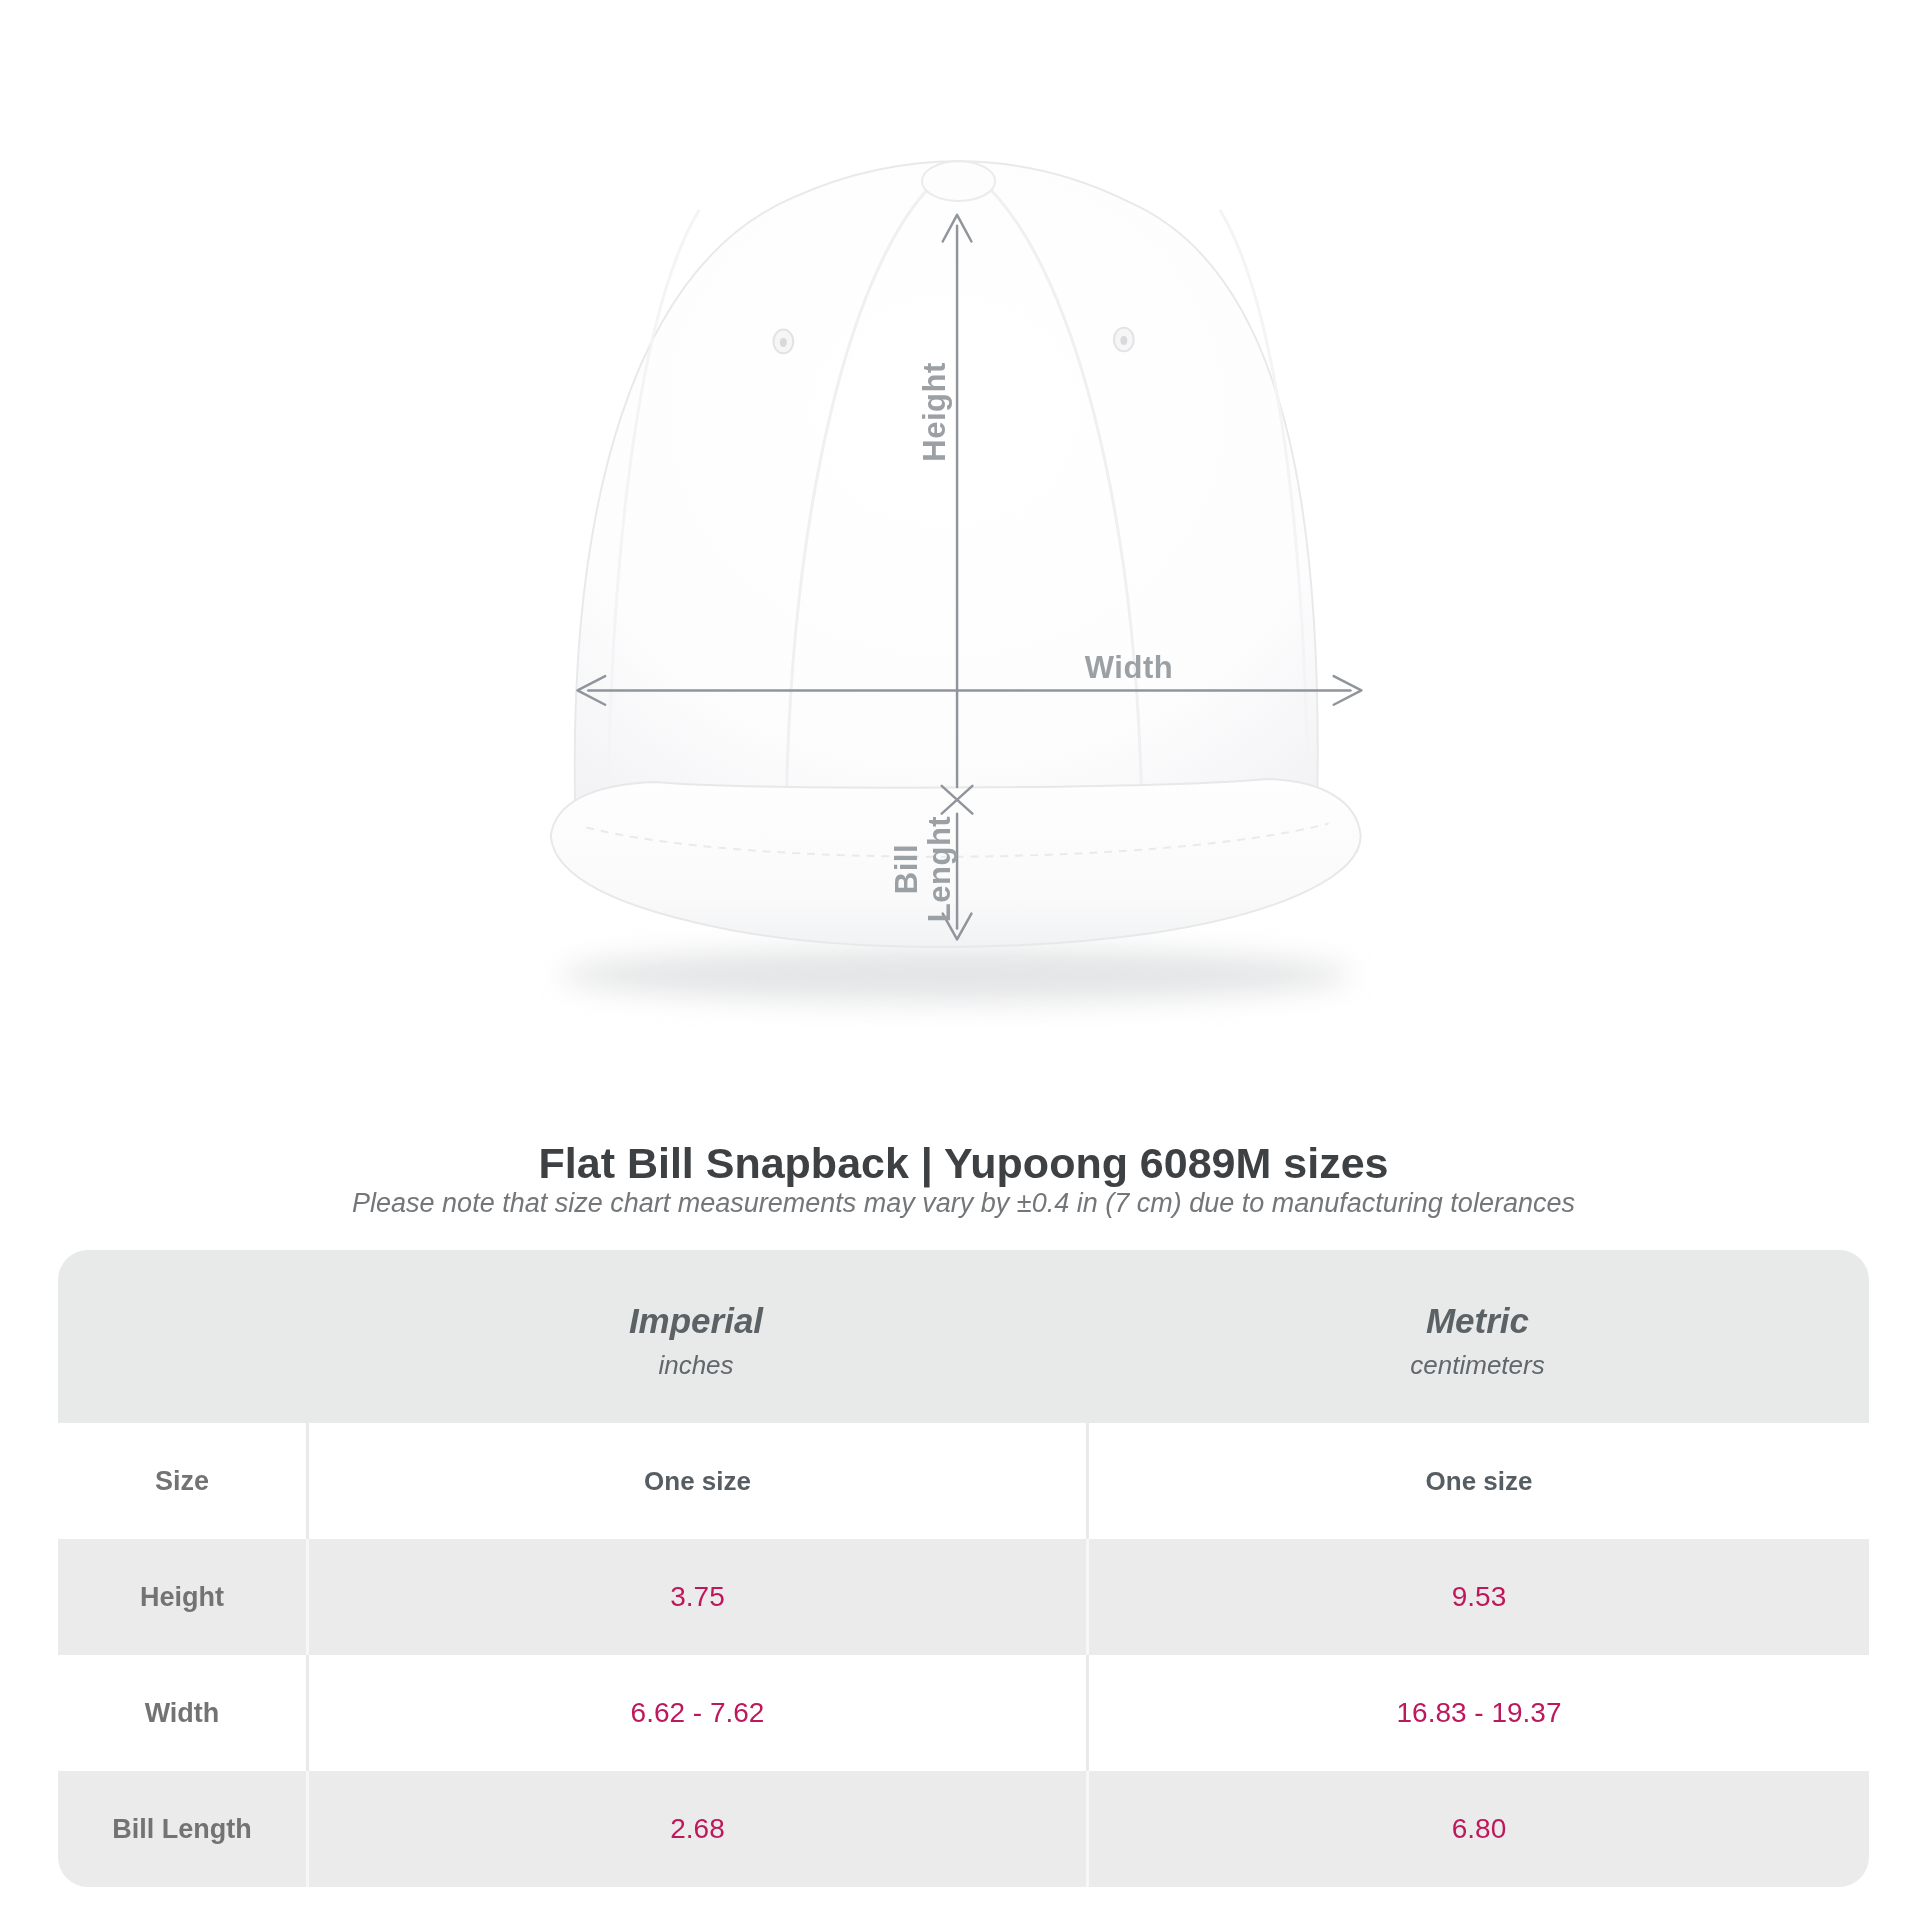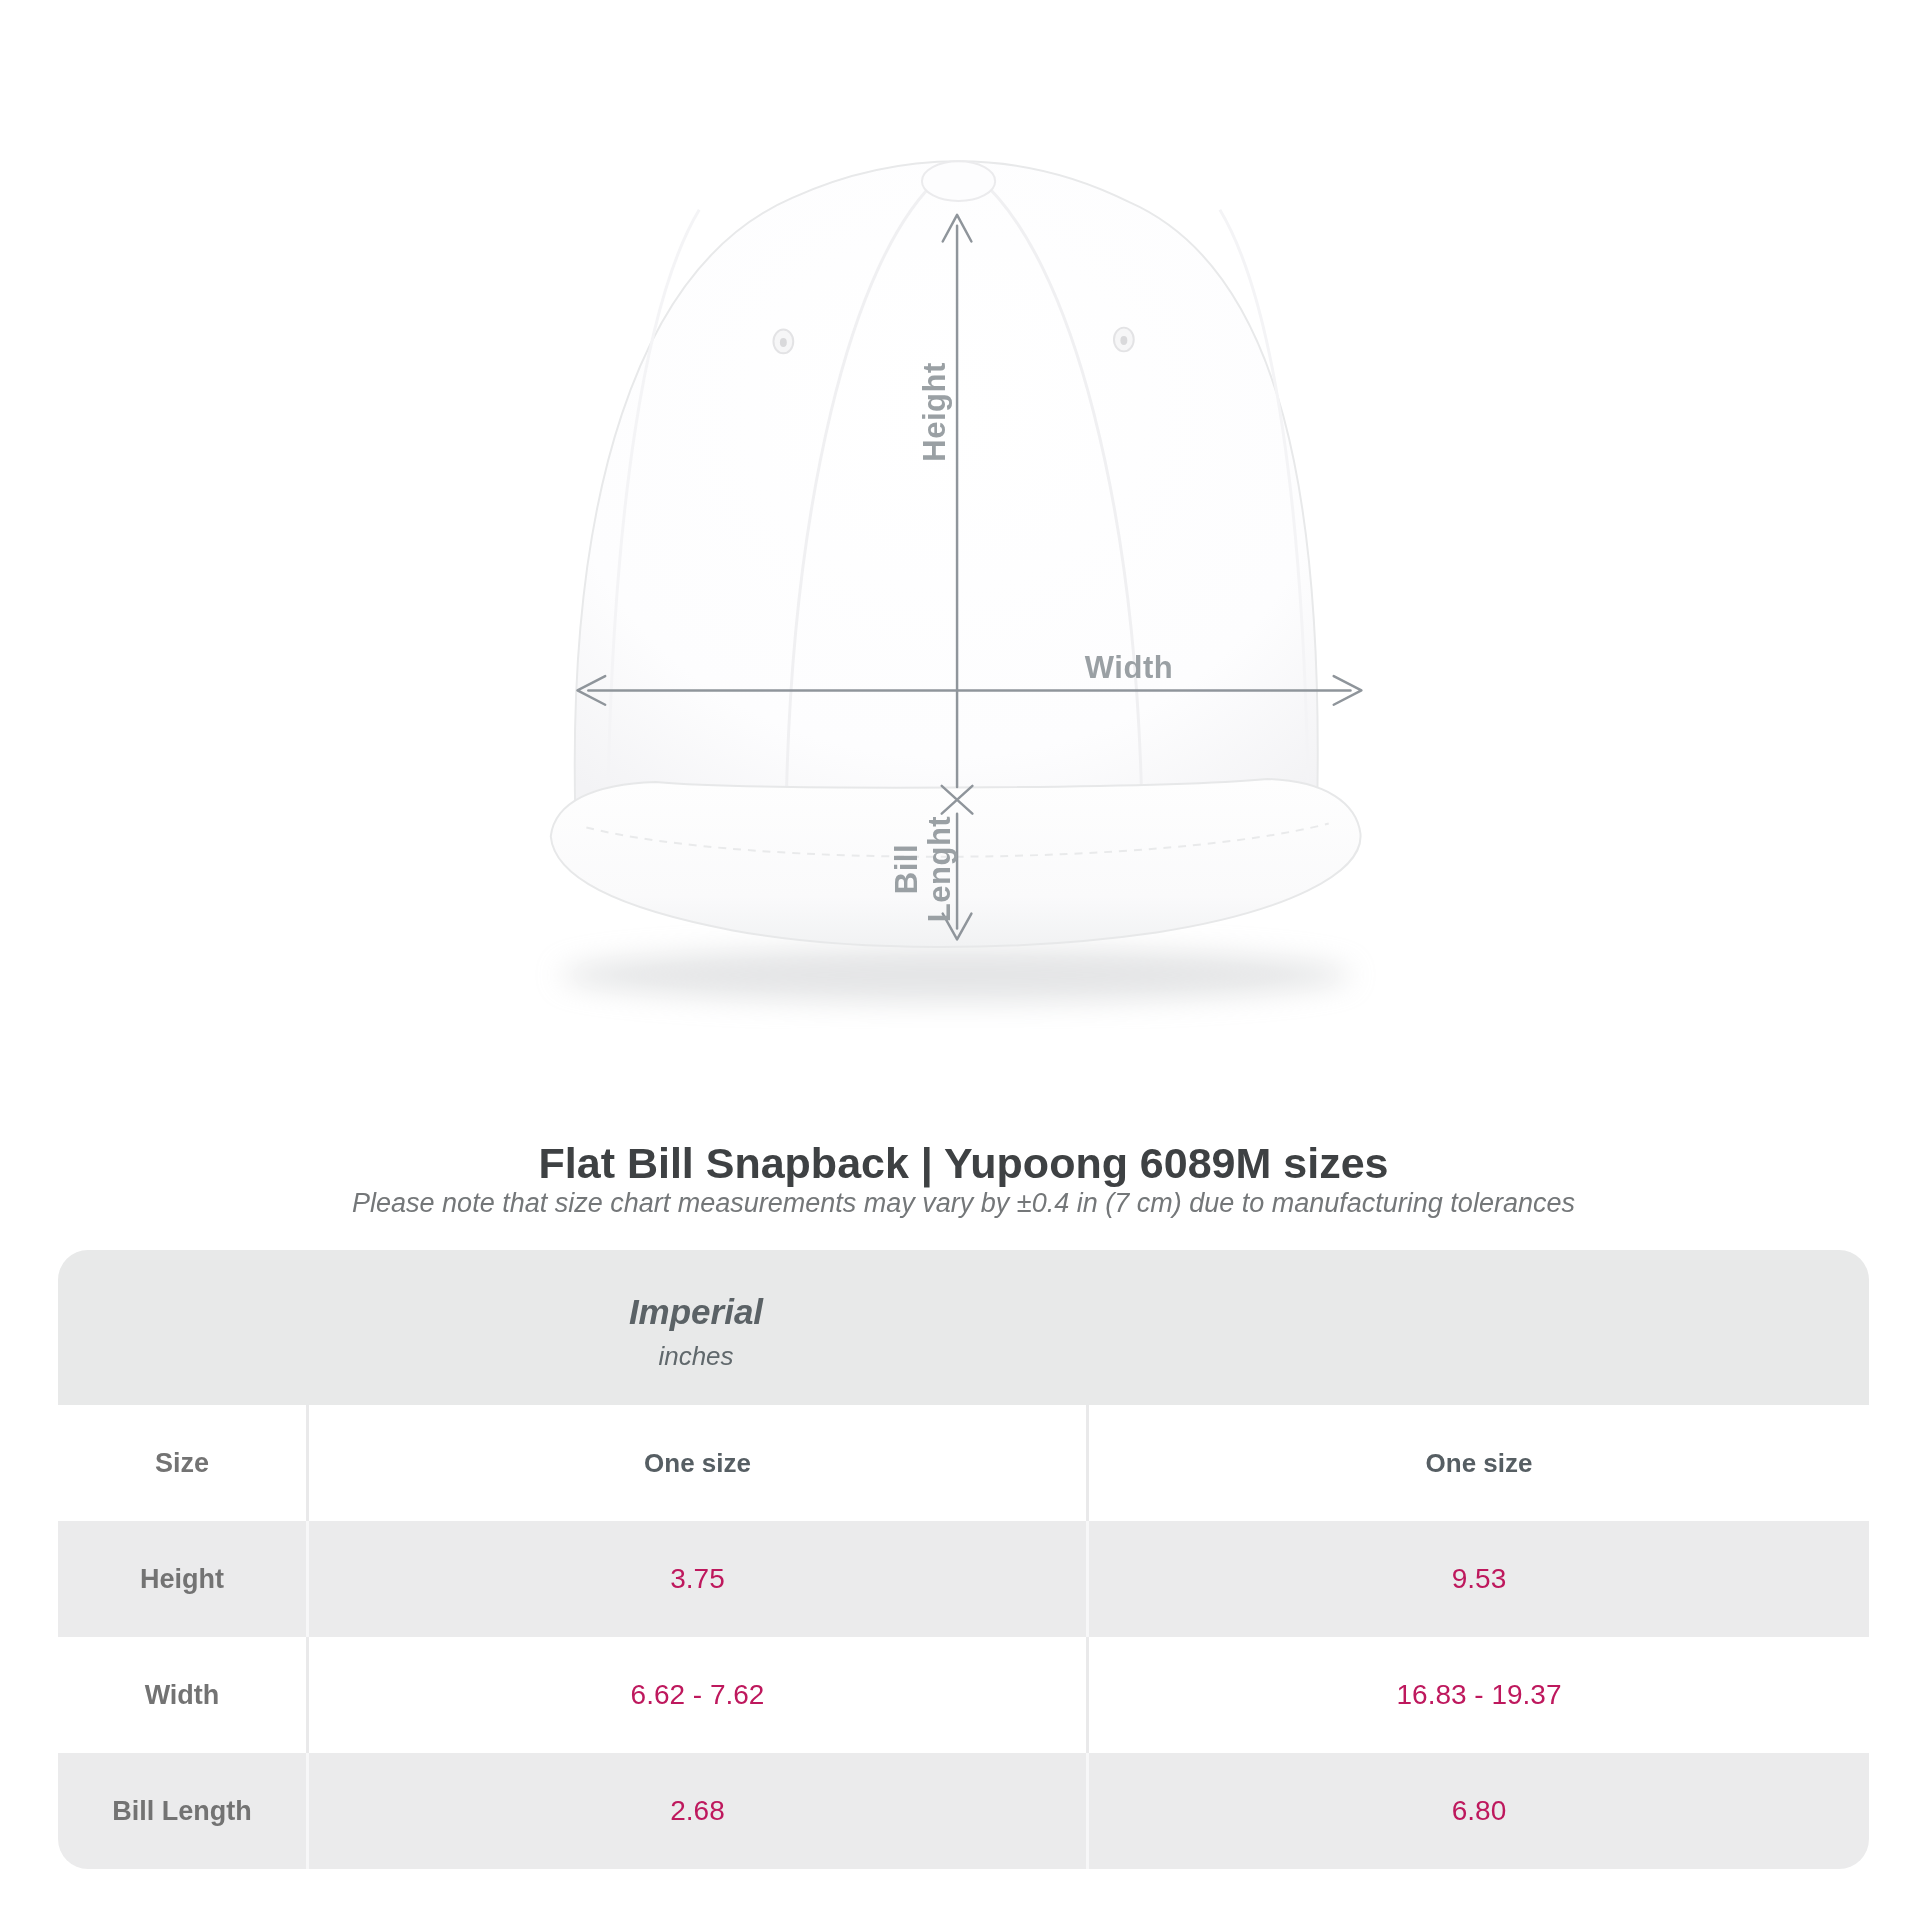--- a/index.html
+++ b/index.html
@@ -13,21 +13,21 @@
   .norot{transform:translate(-50%,-50%);}
 
   
   .page-title{position:absolute;left:0;top:1139px;width:100%;margin:0;text-align:center;
     font-size:43px;font-weight:bold;color:#3e4143;}
   .page-subtitle{position:absolute;left:0;top:1188px;width:100%;margin:0;text-align:center;
     font-size:27px;font-style:italic;color:#747779;}
 
   
   .size-table{position:absolute;left:58px;top:1250px;width:1811px;}
-  .thead{height:155px;background:#e8e9e9;border-radius:30px 30px 0 0;
+  .thead{height:173px;background:#e8e9e9;border-radius:30px 30px 0 0;
     display:grid;grid-template-columns:248px 780px 1fr;}
   .thead .hcell{display:flex;flex-direction:column;align-items:center;justify-content:center;transform:translateY(4px);}
   .unit-title{font-size:35px;font-weight:bold;font-style:italic;color:#5b6266;}
   .unit-sub{font-size:26px;font-style:italic;color:#60686c;margin-top:9px;}
 
   .trow{height:116px;display:grid;grid-template-columns:248px 780px 1fr;}
   .trow .cell{display:flex;align-items:center;justify-content:center;}
   .row-white{background:#ffffff;--div:#e9e9ea;}
   .row-gray{background:#ebebec;--div:#f7f7f8;}
   .trow .cell + .cell{border-left:3px solid var(--div);}
@@ -119,20 +119,24 @@
 <p class="page-subtitle">Please note that size chart measurements may vary by ±0.4 in (7 cm) due to manufacturing tolerances</p>
 
 <div class="size-table">
 
   <div class="thead">
     <div class="hcell"></div>
     <div class="hcell">
       <div class="unit-title">Imperial</div>
       <div class="unit-sub">inches</div>
     </div>
+    <div class="hcell">
+      <div class="unit-title">Metric</div>
+      <div class="unit-sub">centimeters</div>
+    </div>
   </div>
 
   <div class="trow row-white">
     <div class="cell row-label">Size</div>
     <div class="cell row-size-value">One size</div>
     <div class="cell row-size-value">One size</div>
   </div>
 
   <div class="trow row-gray">
     <div class="cell row-label">Height</div>

